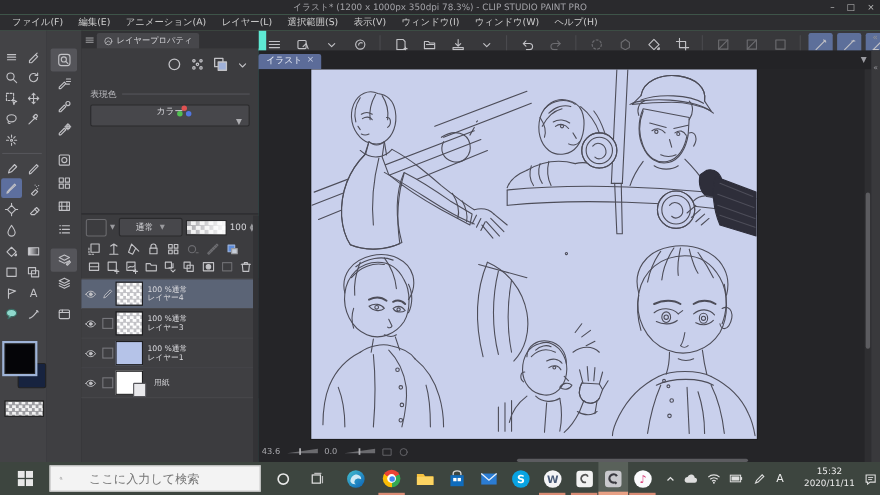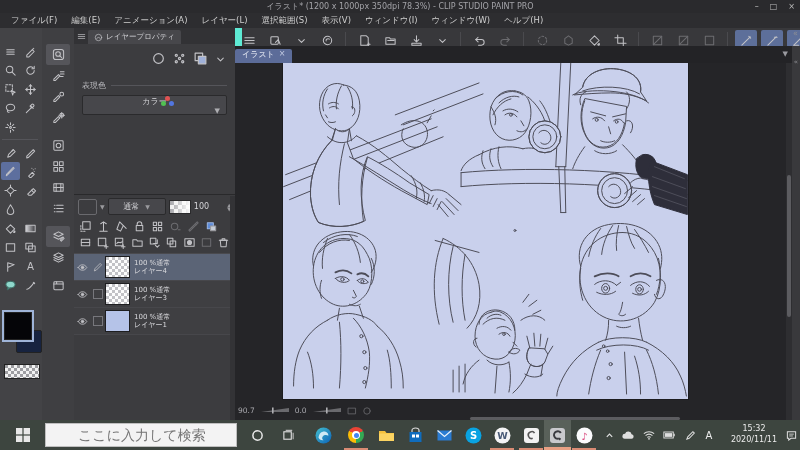--- a/index.html
+++ b/index.html
@@ -62,21 +62,21 @@
   .chev{margin-left:auto;margin-right:6px;font-size:7px;color:#aeaeb2;}
 
   
   .lay-controls{display:flex;align-items:center;gap:3px;padding:3px 4px 2px 4px;}
   .minithumb{width:17px;height:14px;border:1px solid #6a6a6e;border-radius:2px;background:#3c3c3f;position:relative;}
   .blendsel{width:56px;height:15px;background:#47474b;border:1px solid #2a2a2c;border-radius:2px;
     font-size:8px;color:#d6d6da;display:flex;align-items:center;justify-content:center;gap:6px;}
   .opaslider{flex:1;height:12px;border:1px solid #2a2a2c;
     background:repeating-conic-gradient(#f0f0f0 0 25%,#a8a8ac 0 50%);background-size:8px 8px;position:relative;}
   .opaslider:after{content:"";position:absolute;inset:0;background:linear-gradient(to right,rgba(255,255,255,0),rgba(255,255,255,.95));}
-  .opaval{font-size:8px;color:#d6d6da;display:flex;align-items:center;gap:18px;}
+  .opaval{font-size:8px;color:#d6d6da;display:flex;align-items:center;gap:3px;}
   .stepper{font-size:5px;color:#9a9a9e;line-height:4px;display:flex;flex-direction:column;}
   .lay-icons{display:flex;align-items:center;gap:1px;padding:2px 3px;}
   .li{width:17px;height:14px;display:flex;align-items:center;justify-content:center;}
   .laylist{margin-top:2px;border-top:1px solid #4a4a4e;}
   .lrow{height:26px;display:flex;align-items:center;border-bottom:1px solid #47474b;background:#3f3f42;position:relative;}
   .lrow.sel{background:#5b6476;}
   .lcell-eye{width:16px;display:flex;justify-content:center;}
   .lcell-edit{width:15px;display:flex;justify-content:center;}
   .lthumb{width:23px;height:20px;border:1px solid #1e1e20;
     background:repeating-conic-gradient(#fdfdfd 0 25%,#c2c2c6 0 50%);background-size:6px 6px;position:relative;flex:none;}
@@ -108,21 +108,21 @@
   .sk path,.sk line,.sk circle,.sk ellipse,.sk polyline{fill:none;stroke:#4d4d59;stroke-width:1;stroke-linecap:round;stroke-linejoin:round;}
   .sk .fillskin{fill:#c9d0ec;}
   .sk .dark{fill:#2e2e3a;stroke:#2e2e3a;}
   .sk .thick{stroke-width:1.8;}
 
   
   .taskbar{position:absolute;left:0;bottom:0;right:0;height:30px;background:#3d453f;}
   .tb{position:absolute;top:0;height:30px;display:flex;align-items:center;justify-content:center;}
   .searchbox{position:absolute;left:45px;top:3px;width:192px;height:24px;background:#f3f3f3;border:1px solid #bfbfbf;
     display:flex;align-items:center;gap:6px;padding:0 8px;box-sizing:border-box;}
-  .searchbox input{border:none;outline:none;background:transparent;font-size:14px;color:#555;width:150px;
+  .searchbox input{border:none;outline:none;background:transparent;font-size:11px;color:#555;width:150px;
     font-family:"DejaVu Sans","Liberation Sans",sans-serif;margin-left:16px;}
   .appico{width:17px;height:17px;display:block;}
   .activetile{position:absolute;left:544px;top:0;width:27px;height:30px;background:#59615a;}
   .underline{position:absolute;bottom:0;height:2px;background:#d98b74;}
   .tray{font-size:8px;color:#e6e6e6;}
   .clock{position:absolute;right:18px;top:3px;width:56px;text-align:center;font-size:8px;line-height:11px;color:#ececec;}
 </style>
 </head>
 <body>
 
@@ -721,20 +721,35 @@
                 <path d="M1.5 7C3 4.5 5 3.5 7 3.5S11 4.5 12.5 7C11 9.5 9 10.5 7 10.5S3 9.5 1.5 7z"></path>
                 <circle cx="7" cy="7" r="1.6" fill="#c2c2c6"></circle>
               </svg>
             </span>
           <span class="lcell-edit">
               <span class="ckbox"></span>
             </span>
           <span class="lthumb solid"></span>
           <span class="ltext"><span>100 %通常</span><br><span>レイヤー1</span></span>
         </div>
+        <div class="lrow">
+          <span class="lcell-eye">
+              <svg class="mi" viewBox="0 0 14 14" style="width:11px;height:11px">
+                <path d="M1.5 7C3 4.5 5 3.5 7 3.5S11 4.5 12.5 7C11 9.5 9 10.5 7 10.5S3 9.5 1.5 7z"></path>
+                <circle cx="7" cy="7" r="1.6" fill="#c2c2c6"></circle>
+              </svg>
+            </span>
+          <span class="lcell-edit">
+              <span class="ckbox"></span>
+            </span>
+          <span class="lthumb paper">
+              <span class="paperglyph"></span>
+            </span>
+          <span class="ltext" style="margin-left:10px"><span>用紙</span></span>
+        </div>
       </div>
       <div class="pscroll"></div>
     </div>
   </div>
 
   <div class="canvasarea">
     <div class="tabstrip">
       <div class="doctab">
         <span>イラスト</span>
         <span style="color:#c3cbe2">×</span>
@@ -960,21 +975,21 @@
             <path d="M364 280 C380 288 392 300 398 314 C401 320 403 328 404 334"></path>
             <circle cx="328" cy="302" r="1.6"></circle>
               <circle cx="326" cy="316" r="1.6"></circle>
             <path d="M352 294 C356 306 358 318 358 332"></path>
           </g>
           <circle cx="232" cy="168" r="1" fill="#4d4d59"></circle>
         </svg>
       </div>
 
       <div class="statusbar">
-        <span>90.7</span>
+        <span>43.6</span>
         <svg class="sslider" viewBox="0 0 30 7">
             <path d="M1 5 L29 1 L29 5 Z" fill="#6a6a6e"></path>
             <rect x="12" y="0.5" width="1.6" height="6" fill="#aeaeb2"></rect>
           </svg>
         <span>0.0</span>
         <svg class="sslider" viewBox="0 0 30 7">
             <path d="M1 5 L29 1 L29 5 Z" fill="#6a6a6e"></path>
             <rect x="14" y="0.5" width="1.6" height="6" fill="#aeaeb2"></rect>
           </svg>
         <svg class="mi dim" viewBox="0 0 14 14" style="width:10px;height:10px">

